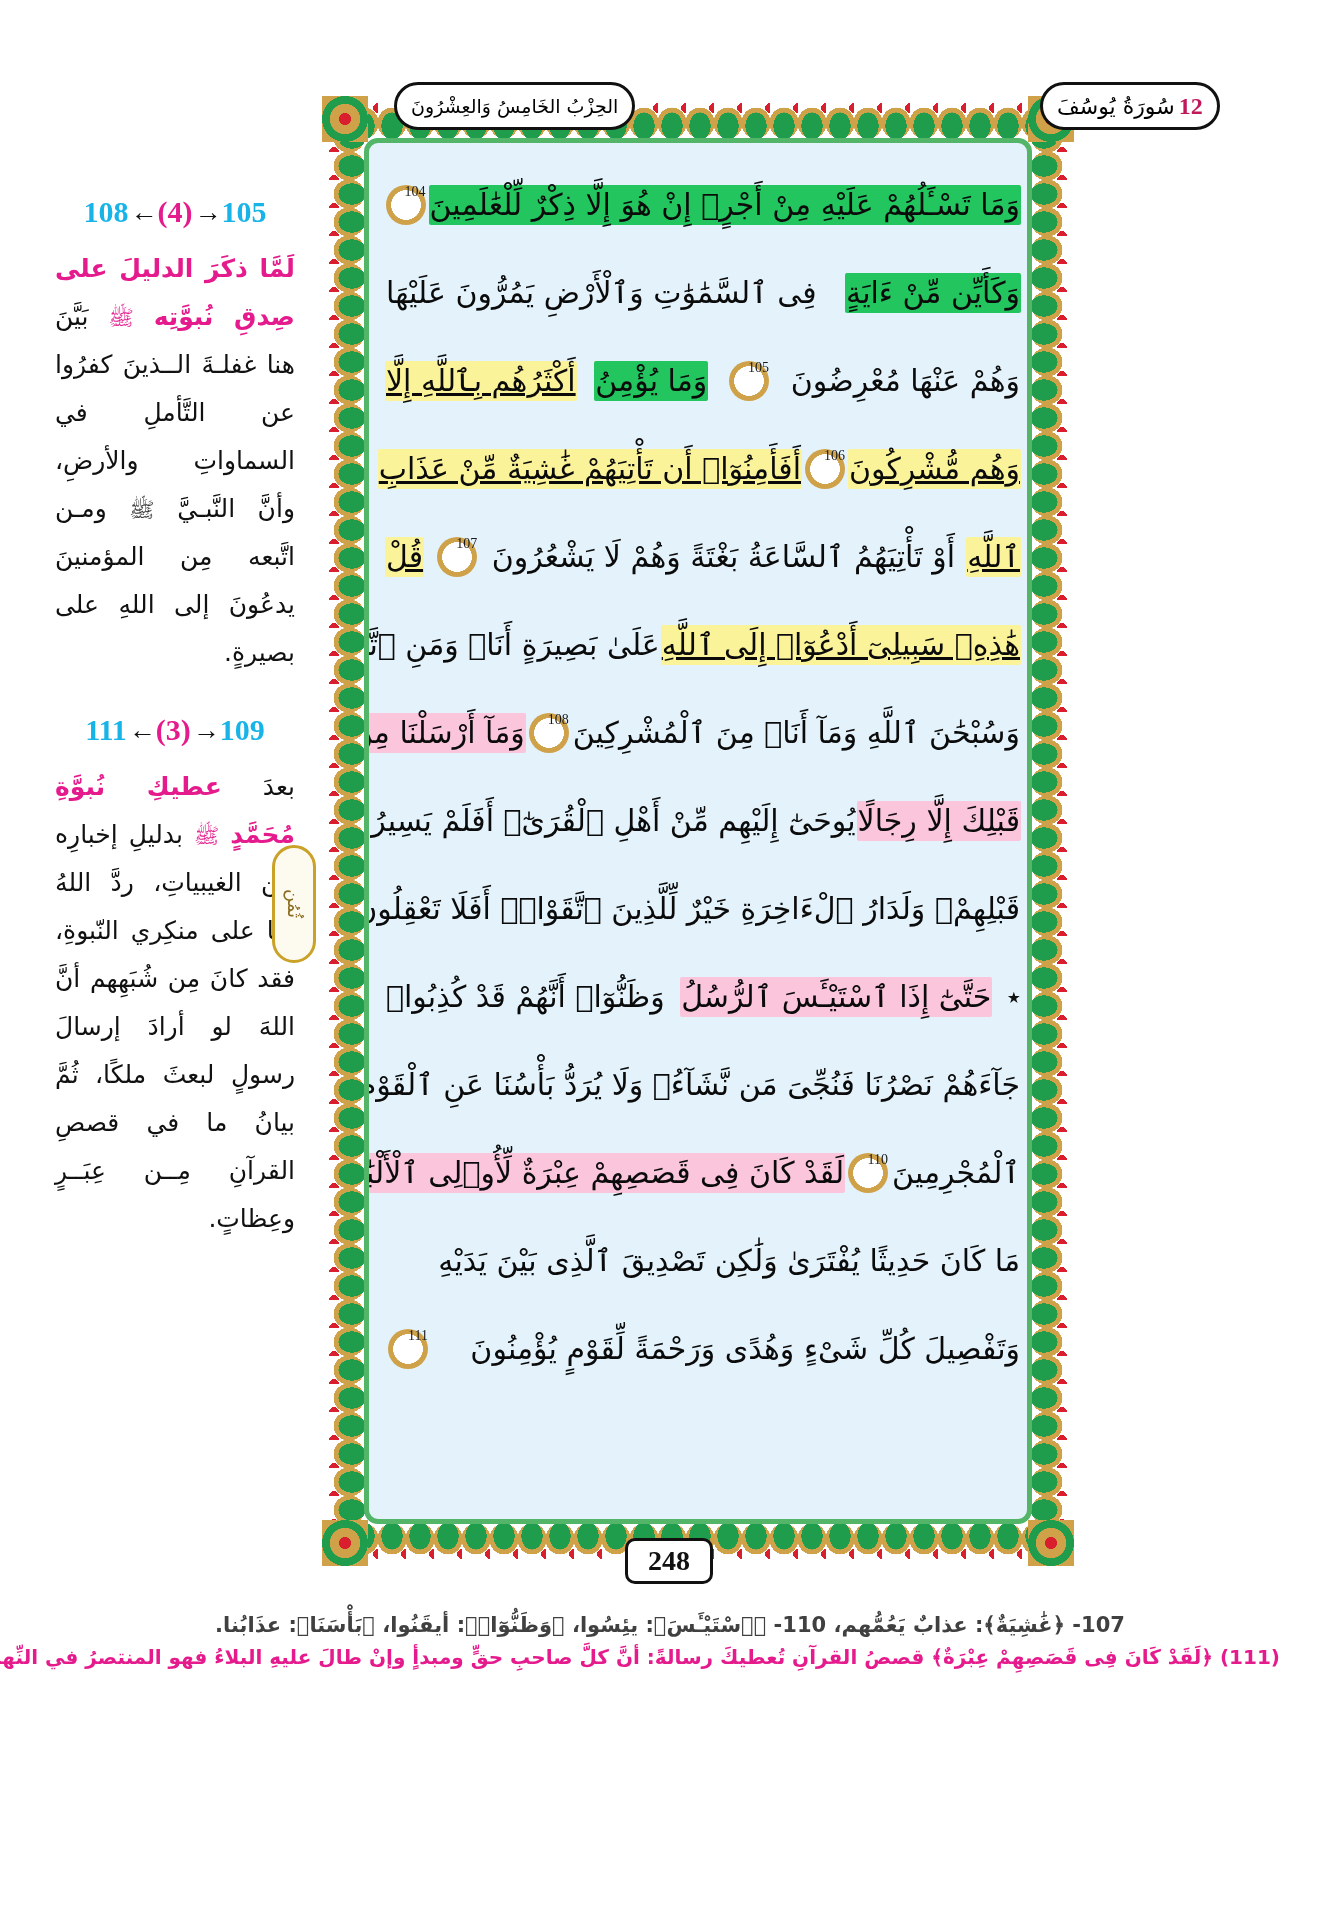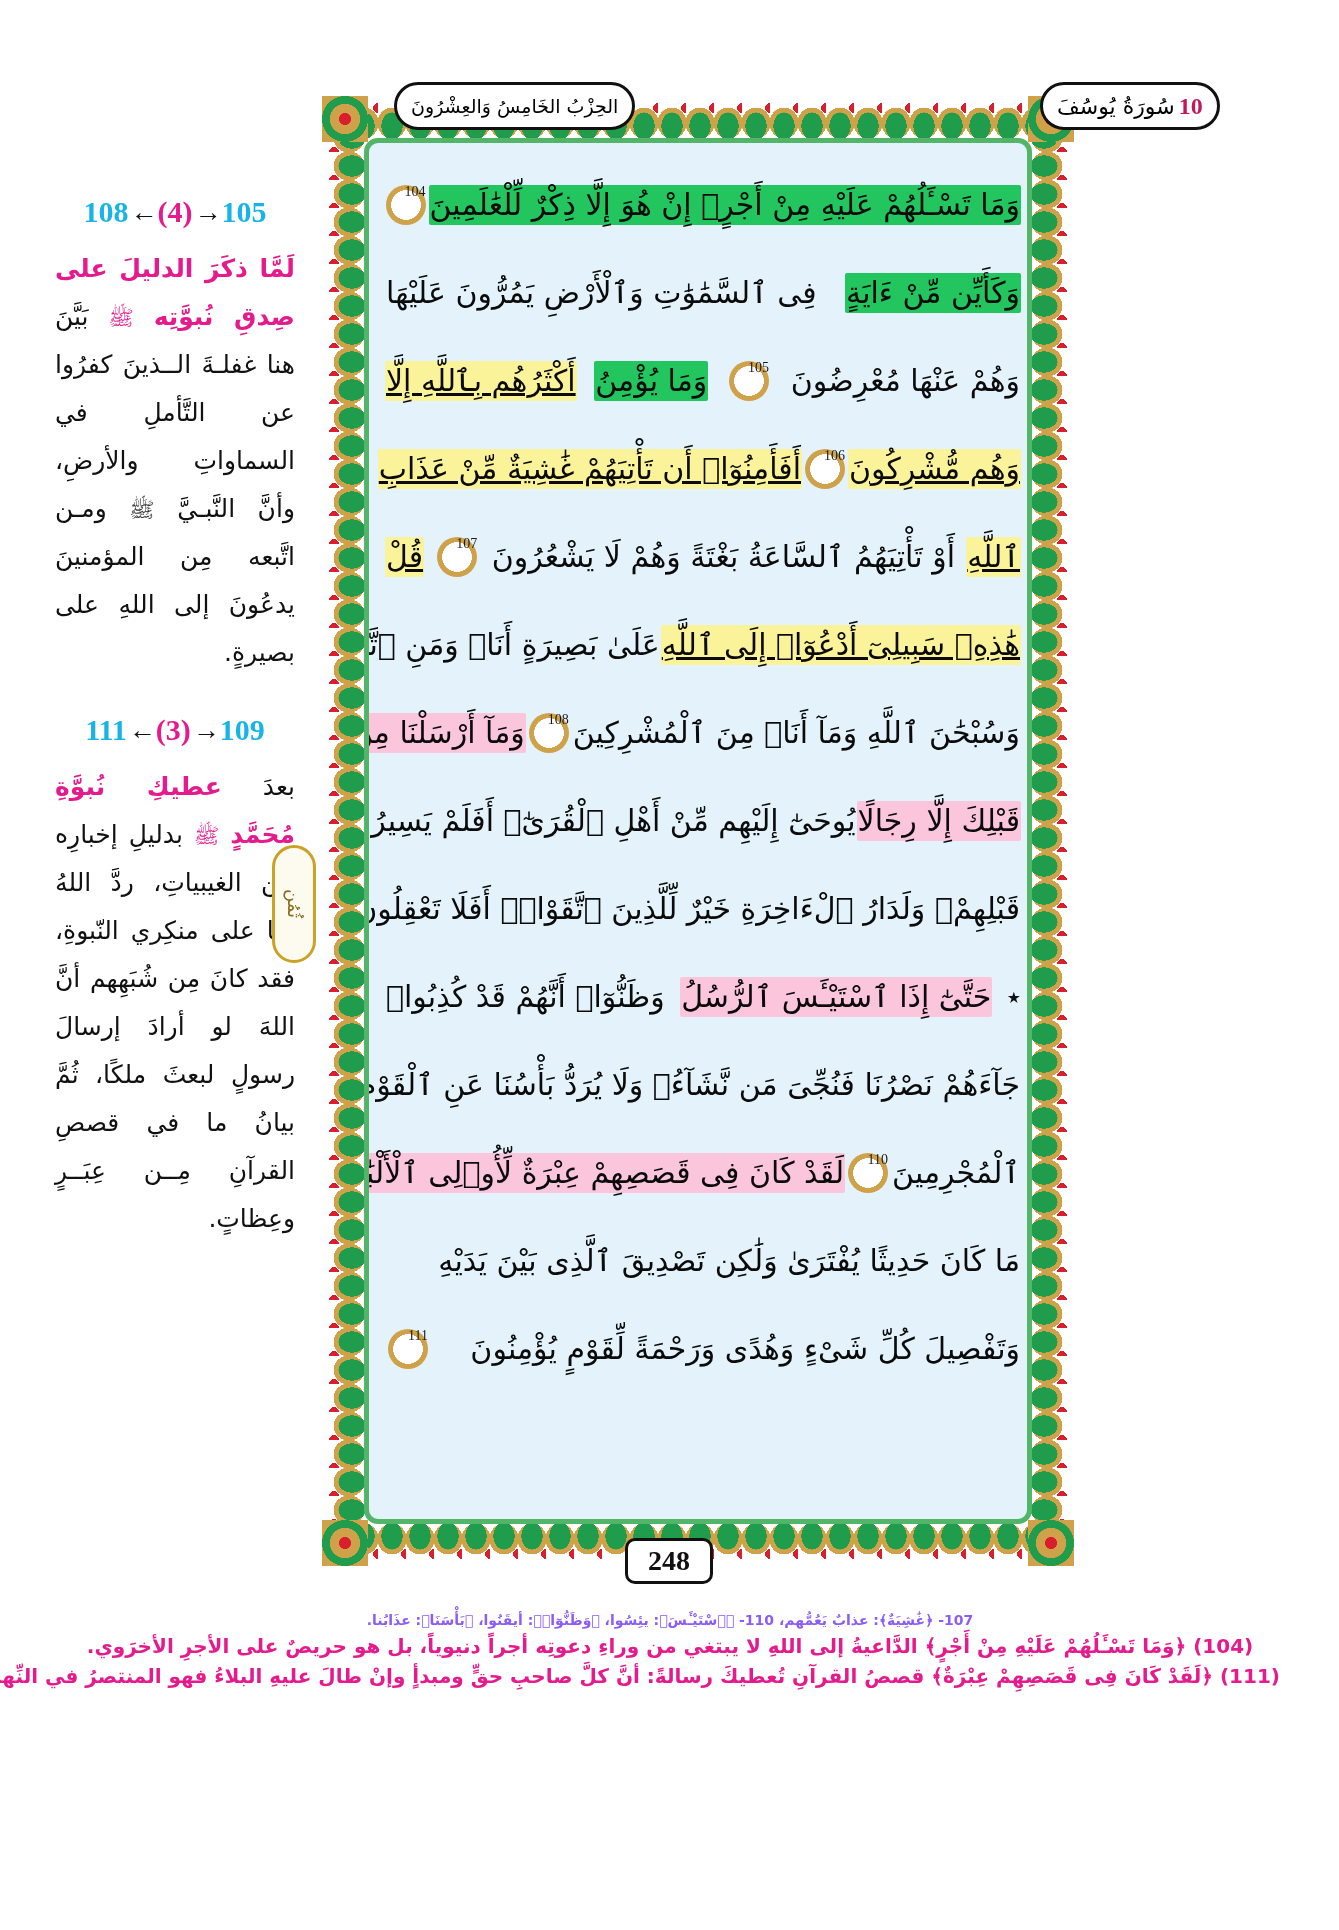--- a/index.html
+++ b/index.html
@@ -209,21 +209,21 @@
     width: 1220px;
     direction: rtl;
     text-align: center;
   }
   .fn-line {
     font-family: "DejaVu Sans", sans-serif;
     font-weight: bold;
     white-space: nowrap;
     line-height: 1.5;
   }
-  .fn-tajweed { color: #8b5cf6; font-size: 14px; }
+  .fn-tajweed { color: #404040; font-size: 21px; }
   .fn-tafsir  { color: #e51b8d; font-size: 20px; }
 
   
   .corner {
     position: absolute; width: 46px; height: 46px;
     background:
       radial-gradient(circle at 50% 50%, #d91f2e 0 18%, #cfa24a 19% 46%, #1f9d4d 47% 70%, #cfa24a 71% 100%);
     z-index: 3;
   }
   .c-tl { top:0; left:0; } .c-tr { top:0; right:0; }
@@ -337,31 +337,30 @@
           </div>
         </div>
     </div>
   </div>
 
   <div class="cartouche" id="juz-cartouche">
     <span>الحِزْبُ الخَامِسُ وَالعِشْرُونَ</span>
   </div>
 
   <div class="cartouche" id="surah-cartouche">
-    <span class="surah-num">10</span>
+    <span class="surah-num">12</span>
     <span>سُورَةُ يُوسُفَ</span>
   </div>
 
   <div id="page-num-cartouche">
     <span>248</span>
   </div>
 
   <div id="thumn-marker">
     <span>ثُمُن</span>
   </div>
 
   <div class="footnotes">
     <div class="fn-line fn-tajweed">107- ﴿غَٰشِيَةٌ﴾: عذابٌ يَعُمُّهم، 110- ﴿ٱسْتَيْـَٔسَ﴾: يئِسُوا، ﴿وَظَنُّوٓا۟﴾: أيقَنُوا، ﴿بَأْسَنَا﴾: عذَابُنا.</div>
-    <div class="fn-line fn-tafsir">(104) ﴿وَمَا تَسْـَٔلُهُمْ عَلَيْهِ مِنْ أَجْرٍ﴾ الدَّاعيةُ إلى اللهِ لا يبتغي من وراءِ دعوتِه أجراً دنيوياً، بل هو حريصٌ على الأجرِ الأخرَوي.</div>
     <div class="fn-line fn-tafsir">(111) ﴿لَقَدْ كَانَ فِى قَصَصِهِمْ عِبْرَةٌ﴾ قصصُ القرآنِ تُعطيكَ رسالةً: أنَّ كلَّ صاحبِ حقٍّ ومبدأٍ وإنْ طالَ عليهِ البلاءُ فهو المنتصرُ في النِّهايةِ.</div>
   </div>
 
 </div>
 
 </body></html>

